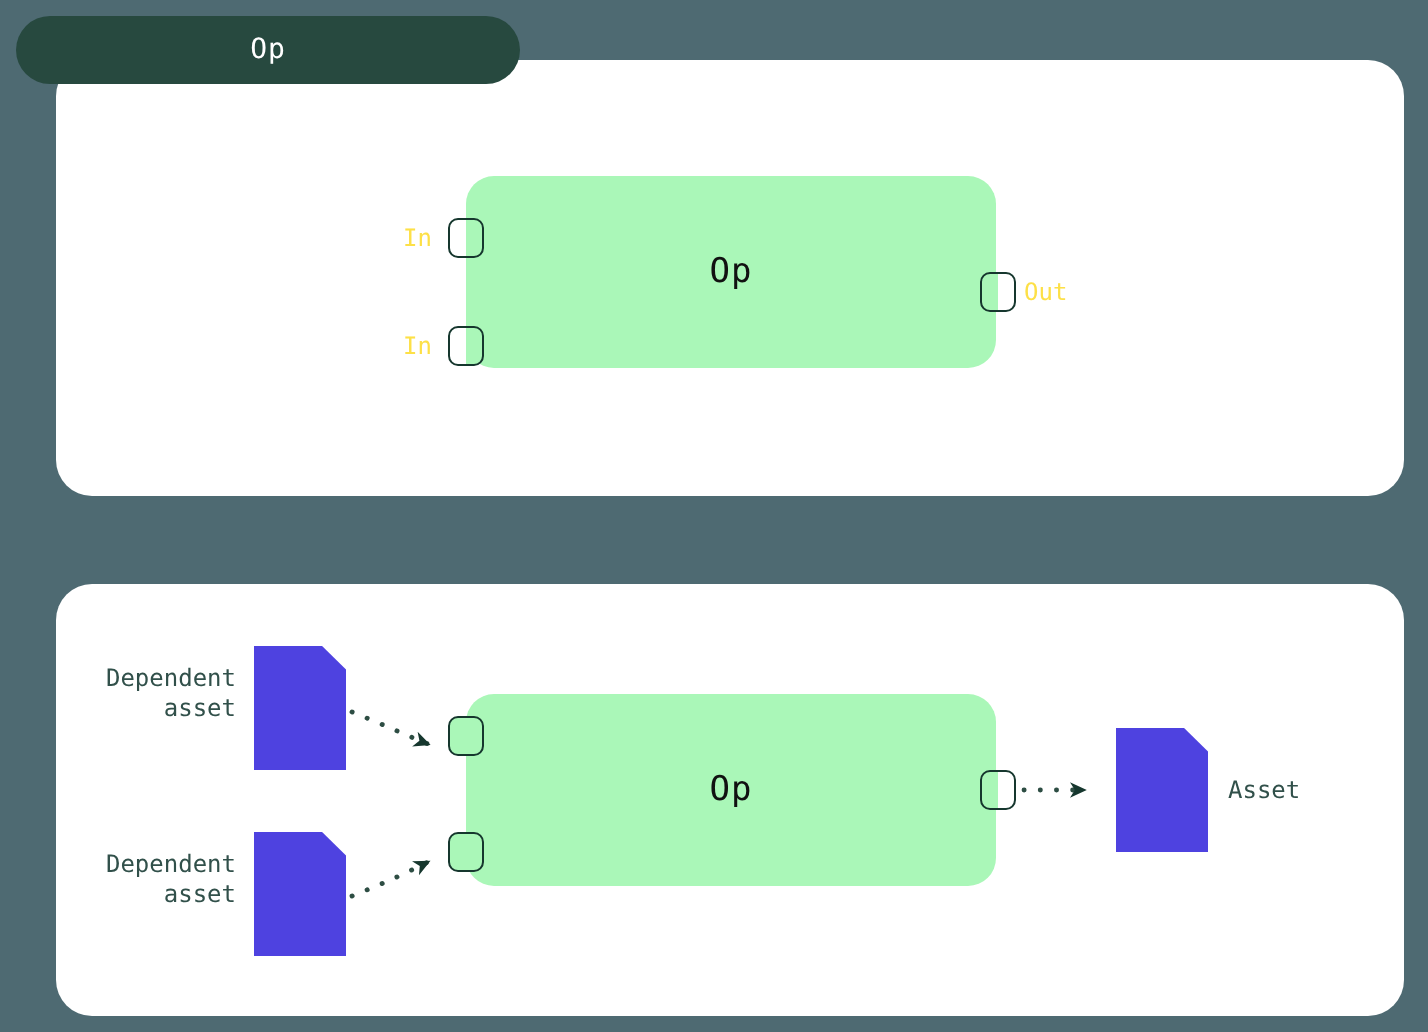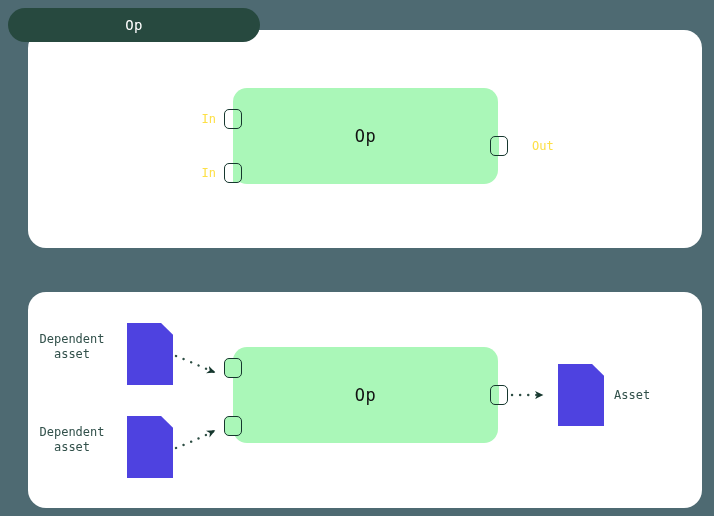--- a/index.html
+++ b/index.html
@@ -121,21 +121,21 @@
 
   
   .asset-label {
     position: absolute;
     font-size: 12px;
     line-height: 15px;
     color: #31504a;
     white-space: pre-line;
     z-index: 5;
   }
-  .asset-label.right-align { text-align: center; }
+  .asset-label.right-align { text-align: right; }
   .asset-label.left-align  { text-align: left; }
 
   
   .edges {
     position: absolute;
     inset: 0;
     z-index: 3;
     pointer-events: none;
   }
 </style>
@@ -156,21 +156,21 @@
       <span class="op-label">Op</span>
     </div>
 
     <div class="port white-half" style="left:224px; top:101px;"></div>
     <span class="port-label left" style="left:170px; top:104px; width:46px;">In</span>
 
     <div class="port white-half" style="left:224px; top:155px;"></div>
     <span class="port-label left" style="left:170px; top:158px; width:46px;">In</span>
 
     <div class="port out-white" style="left:490px; top:128px;"></div>
-    <span class="port-label right" style="left:532px; top:131px; width:50px;">Out</span>
+    <span class="port-label right" style="left:512px; top:131px; width:50px;">Out</span>
 
   </div>
 </div>
 
 <div class="panel-wrap bottom">
 
   <div class="panel"></div>
 
 
   <div class="canvas">

